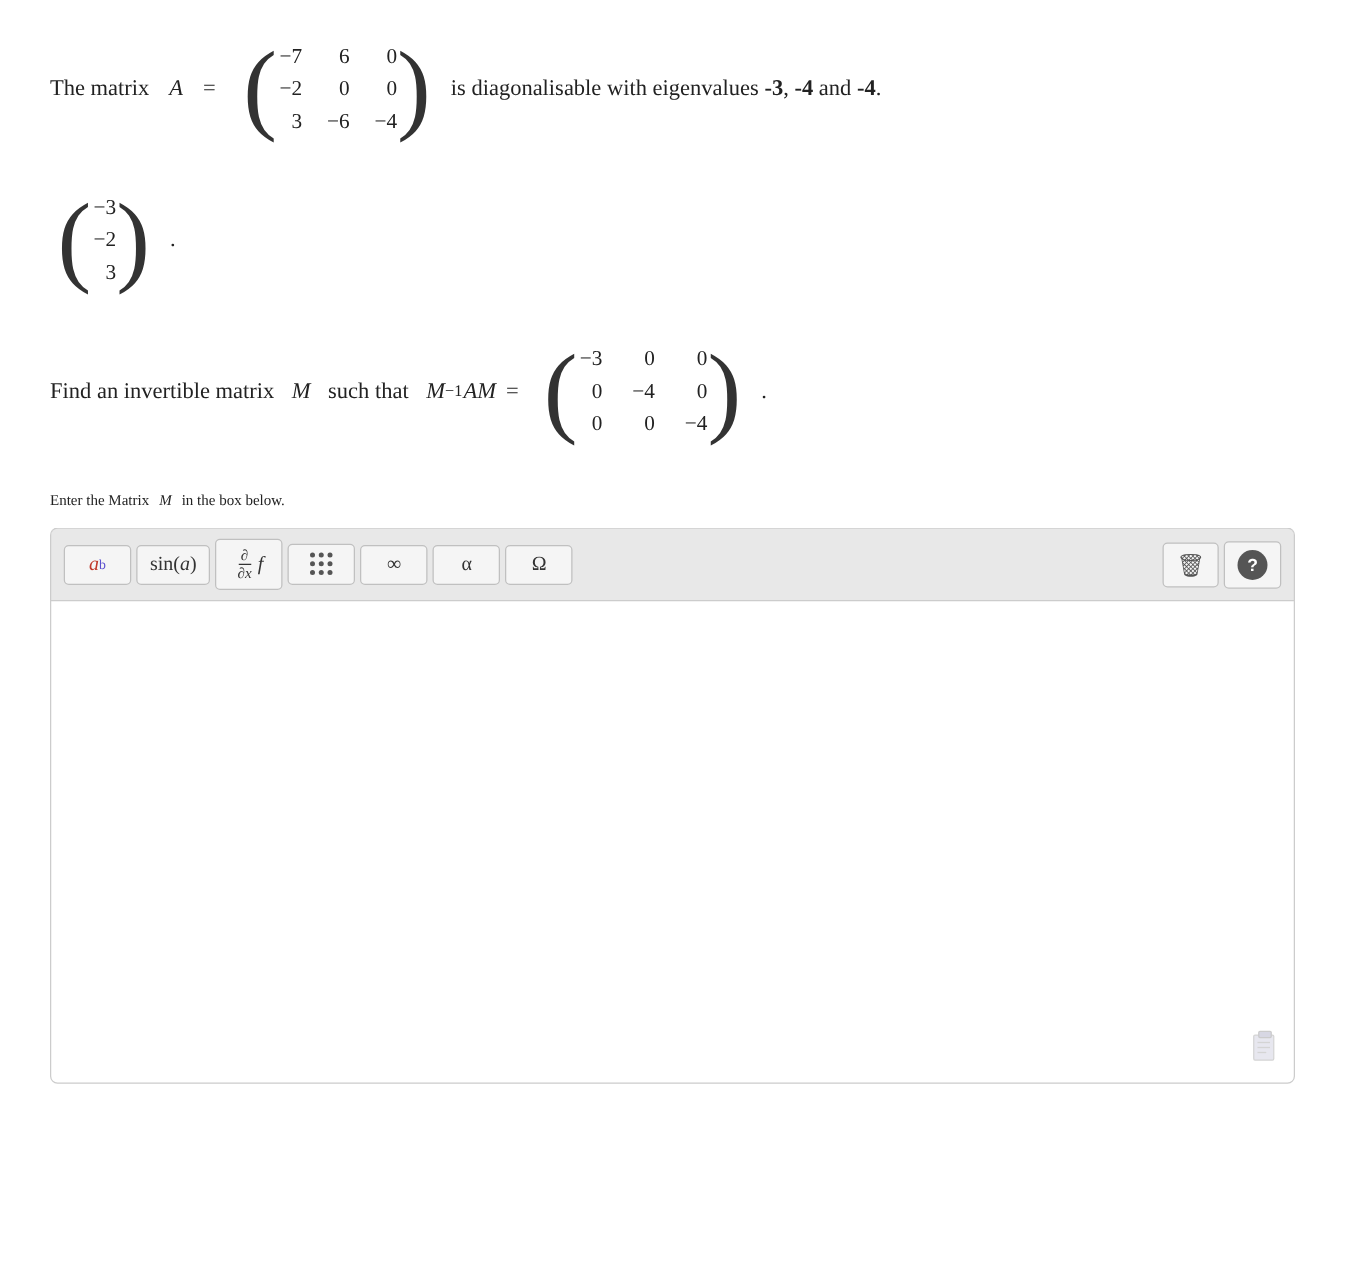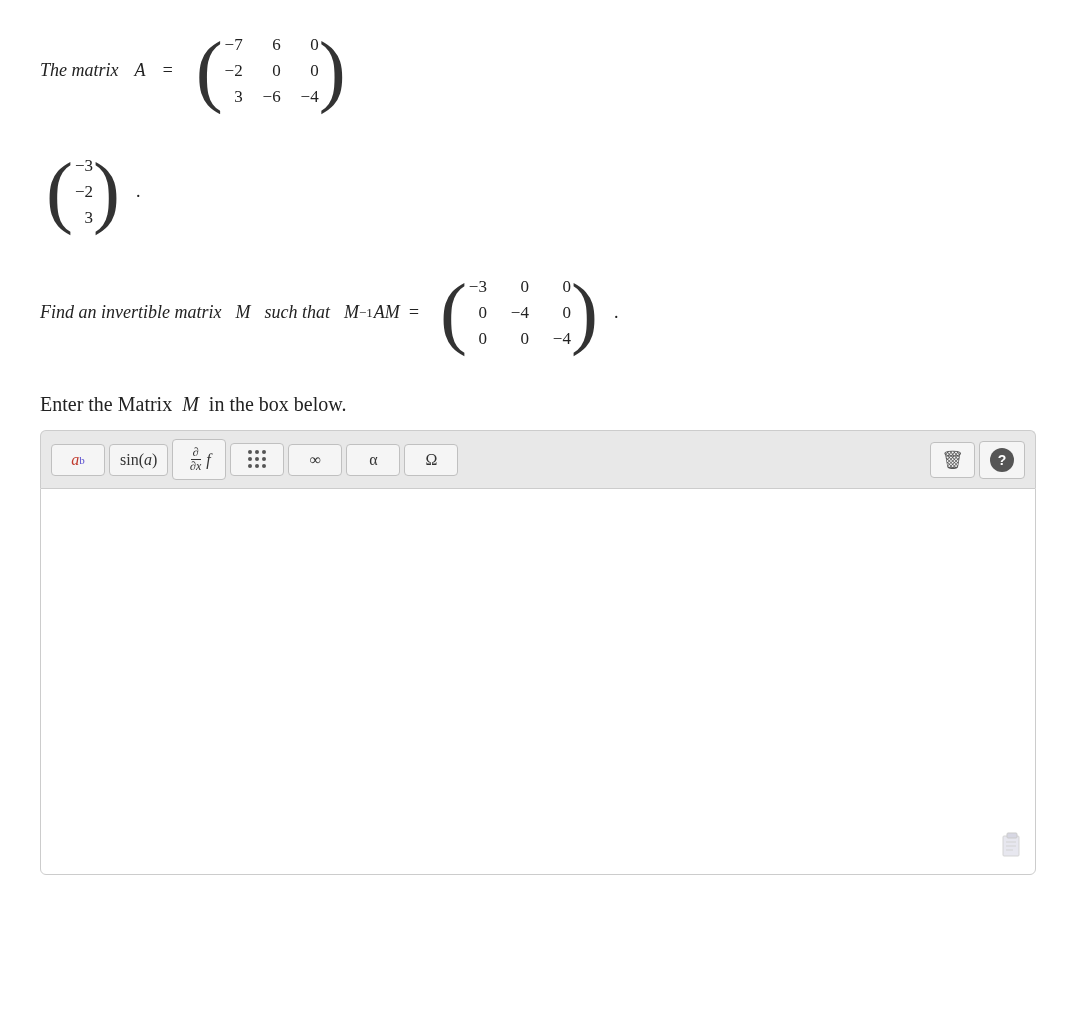--- a/index.html
+++ b/index.html
@@ -20,21 +20,20 @@
       display: flex;
       align-items: center;
       margin-bottom: 40px;
       flex-wrap: wrap;
       gap: 10px;
     }
 
     .text-label {
       font-size: 18px;
       margin-right: 6px;
-      font-style: italic;
     }
 
     .matrix-container {
       display: inline-flex;
       align-items: center;
       position: relative;
       margin: 0 6px;
     }
 
     .matrix-body {
@@ -81,21 +80,21 @@
       flex-wrap: wrap;
       gap: 8px;
     }
 
     
     .section-input {
       margin-top: 10px;
     }
 
     .section-input .enter-label {
-      font-size: 20px;
+      font-size: 12px;
       margin-bottom: 14px;
     }
 
     .math-italic {
       font-style: italic;
     }
 
     
     .toolbar {
       background: #e8e8e8;
@@ -268,20 +267,21 @@
         <span class="matrix-cell">−2</span>
         <span class="matrix-cell">0</span>
         <span class="matrix-cell">0</span>
         <span class="matrix-cell">3</span>
         <span class="matrix-cell">−6</span>
         <span class="matrix-cell">−4</span>
       </div>
       <span class="big-paren-sm">)</span>
     </span>
 
+    <span class="text-label">is diagonalisable with eigenvalues <strong>-3</strong>, <strong>-4</strong> and <strong>-4</strong>.</span>
   </div>
 
   <div class="section-eigenvector">
 
     <span class="matrix-container">
       <span class="big-paren-sm">(</span>
       <div class="matrix-body matrix-3x1">
         <span class="matrix-cell">−3</span>
         <span class="matrix-cell">−2</span>
         <span class="matrix-cell">3</span>

